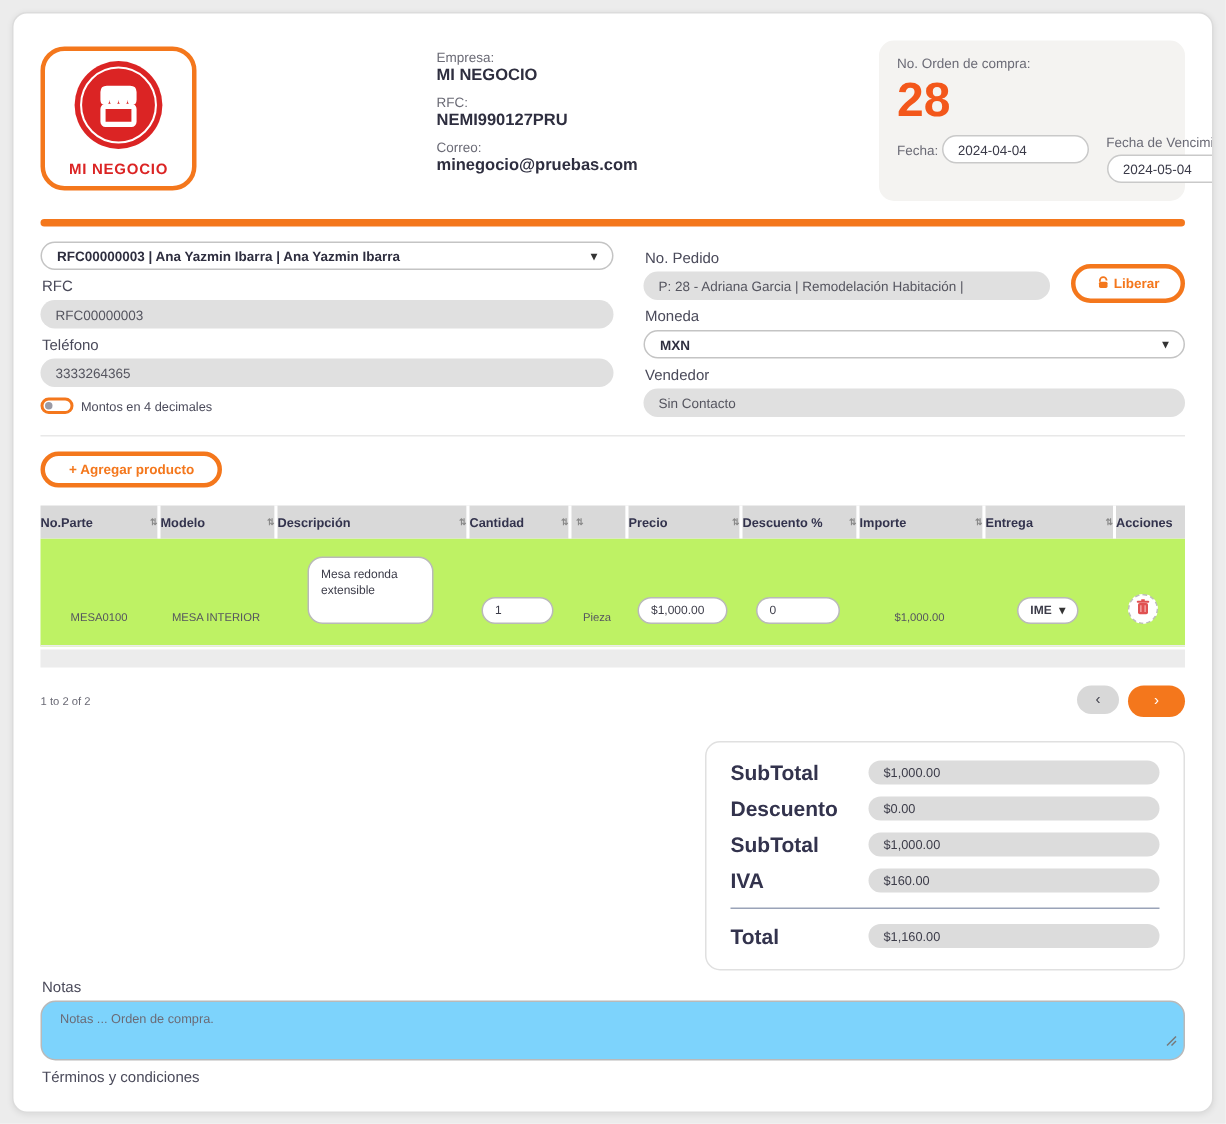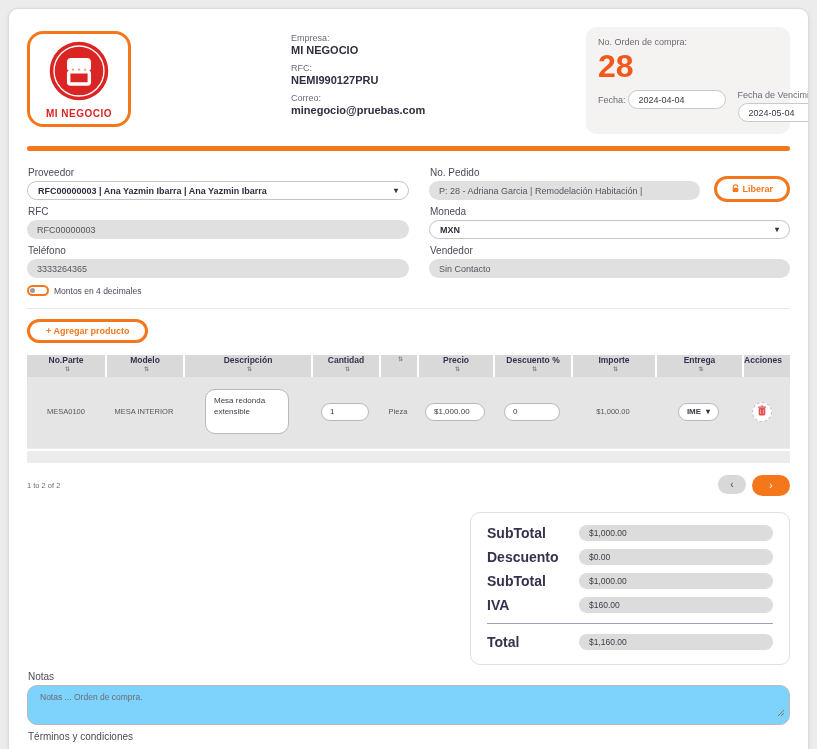--- a/index.html
+++ b/index.html
@@ -38,25 +38,25 @@
   .toggle { width:22px; height:11px; border:2px solid #F4771C; border-radius:7px; background:#fff; position:relative; cursor:pointer; }
   .toggle .knob { position:absolute; left:1px; top:1px; width:5px; height:5px; border-radius:50%; background:#9a9aa5; }
   .toggle-label { font-size:8.5px; color:#4a4a5a; }
 
   .thin-div { height:1px; background:#e8e8e8; margin:12px 0 10px 0; }
   .btn-add { height:24px; padding:0 16px; background:#fff; border:3px solid #F4771C; border-radius:14px; color:#F4771C; font-weight:bold; font-size:9px; cursor:pointer; font-family:inherit; }
 
   
   .tbl { margin-top:12px; width:763px; }
   .t-head { display:flex; }
-  .t-head .th { background:#d9d9d9; height:22px; display:flex; align-items:center; justify-content:flex-start; font-size:8.5px; font-weight:bold; color:#33334d; border-left:2px solid #fff;flex-direction:column; }
+  .t-head .th { background:#d9d9d9; height:22px; display:flex; align-items:center; justify-content:space-between; font-size:8.5px; font-weight:bold; color:#33334d; border-left:2px solid #fff; }
   .t-head .th:first-child { border-left:none; }
   .sort { font-size:6px; color:#8a8a8a; margin-left:3px; }
   .c0{width:78px}.c1{width:78px}.c2{width:128px}.c3{width:68px}.c4{width:38px}.c5{width:76px}.c6{width:78px}.c7{width:84px}.c8{width:87px}.c9{flex:1; justify-content:flex-end; padding-right:8px;}
-  .t-row { display:flex; align-items:center; background:#e5e5e5; border-bottom:1px solid #ececec; padding:8px 0 14px 0; }
+  .t-row { display:flex; align-items:flex-end; background:#bef264; border-bottom:1px solid #ececec; padding:8px 0 14px 0; }
   .t-row .td { display:flex; justify-content:center; font-size:7.5px; color:#55555f; padding-top:4px; }
   .desc-box { width:84px; border:1px solid #b9b9b9; border-radius:10px; padding:6px 8px 16px 8px; font-size:8px; color:#3c3c49; line-height:1.3; font-family:inherit; background:#fff; resize:none; }
   .cell-input { border:1px solid #b9b9b9; border-radius:10px; height:18px; font-size:8px; color:#3c3c49; padding:0 8px; font-family:inherit; background:#fff; }
   .qty { width:48px; } .price { width:60px; } .disc { width:56px; }
   .mini-select { border:1px solid #b9b9b9; border-radius:10px; height:18px; font-size:8px; font-weight:bold; color:#3c3c49; padding:0 8px; background:#fff; display:flex; align-items:center; gap:5px; cursor:pointer; }
   .del-btn { width:20px; height:20px; border:1px dashed #bdbdbd; border-radius:50%; background:#fff; display:flex; align-items:center; justify-content:center; cursor:pointer; }
   .t-strip { height:12px; background:#ececec; margin-top:2px; }
   .pag { display:flex; align-items:center; margin-top:12px; }
   .pag-label { font-size:7.5px; color:#6b6b76; }
   .pag-btns { margin-left:auto; display:flex; gap:6px; }
@@ -119,21 +119,20 @@
         </div>
       </div>
     </div>
   </div>
 
   <div class="orange-bar"></div>
 
   
   <div class="form-grid">
     <div>
-      <div class="f-label">Proveedor</div>
       <div class="pill white">
         <span>RFC00000003 | Ana Yazmin Ibarra | Ana Yazmin Ibarra</span>
         <span class="caret">▾</span>
       </div>
 
       <div class="f-label">RFC</div>
       <div class="pill gray">RFC00000003</div>
 
       <div class="f-label">Teléfono</div>
       <div class="pill gray">3333264365</div>

